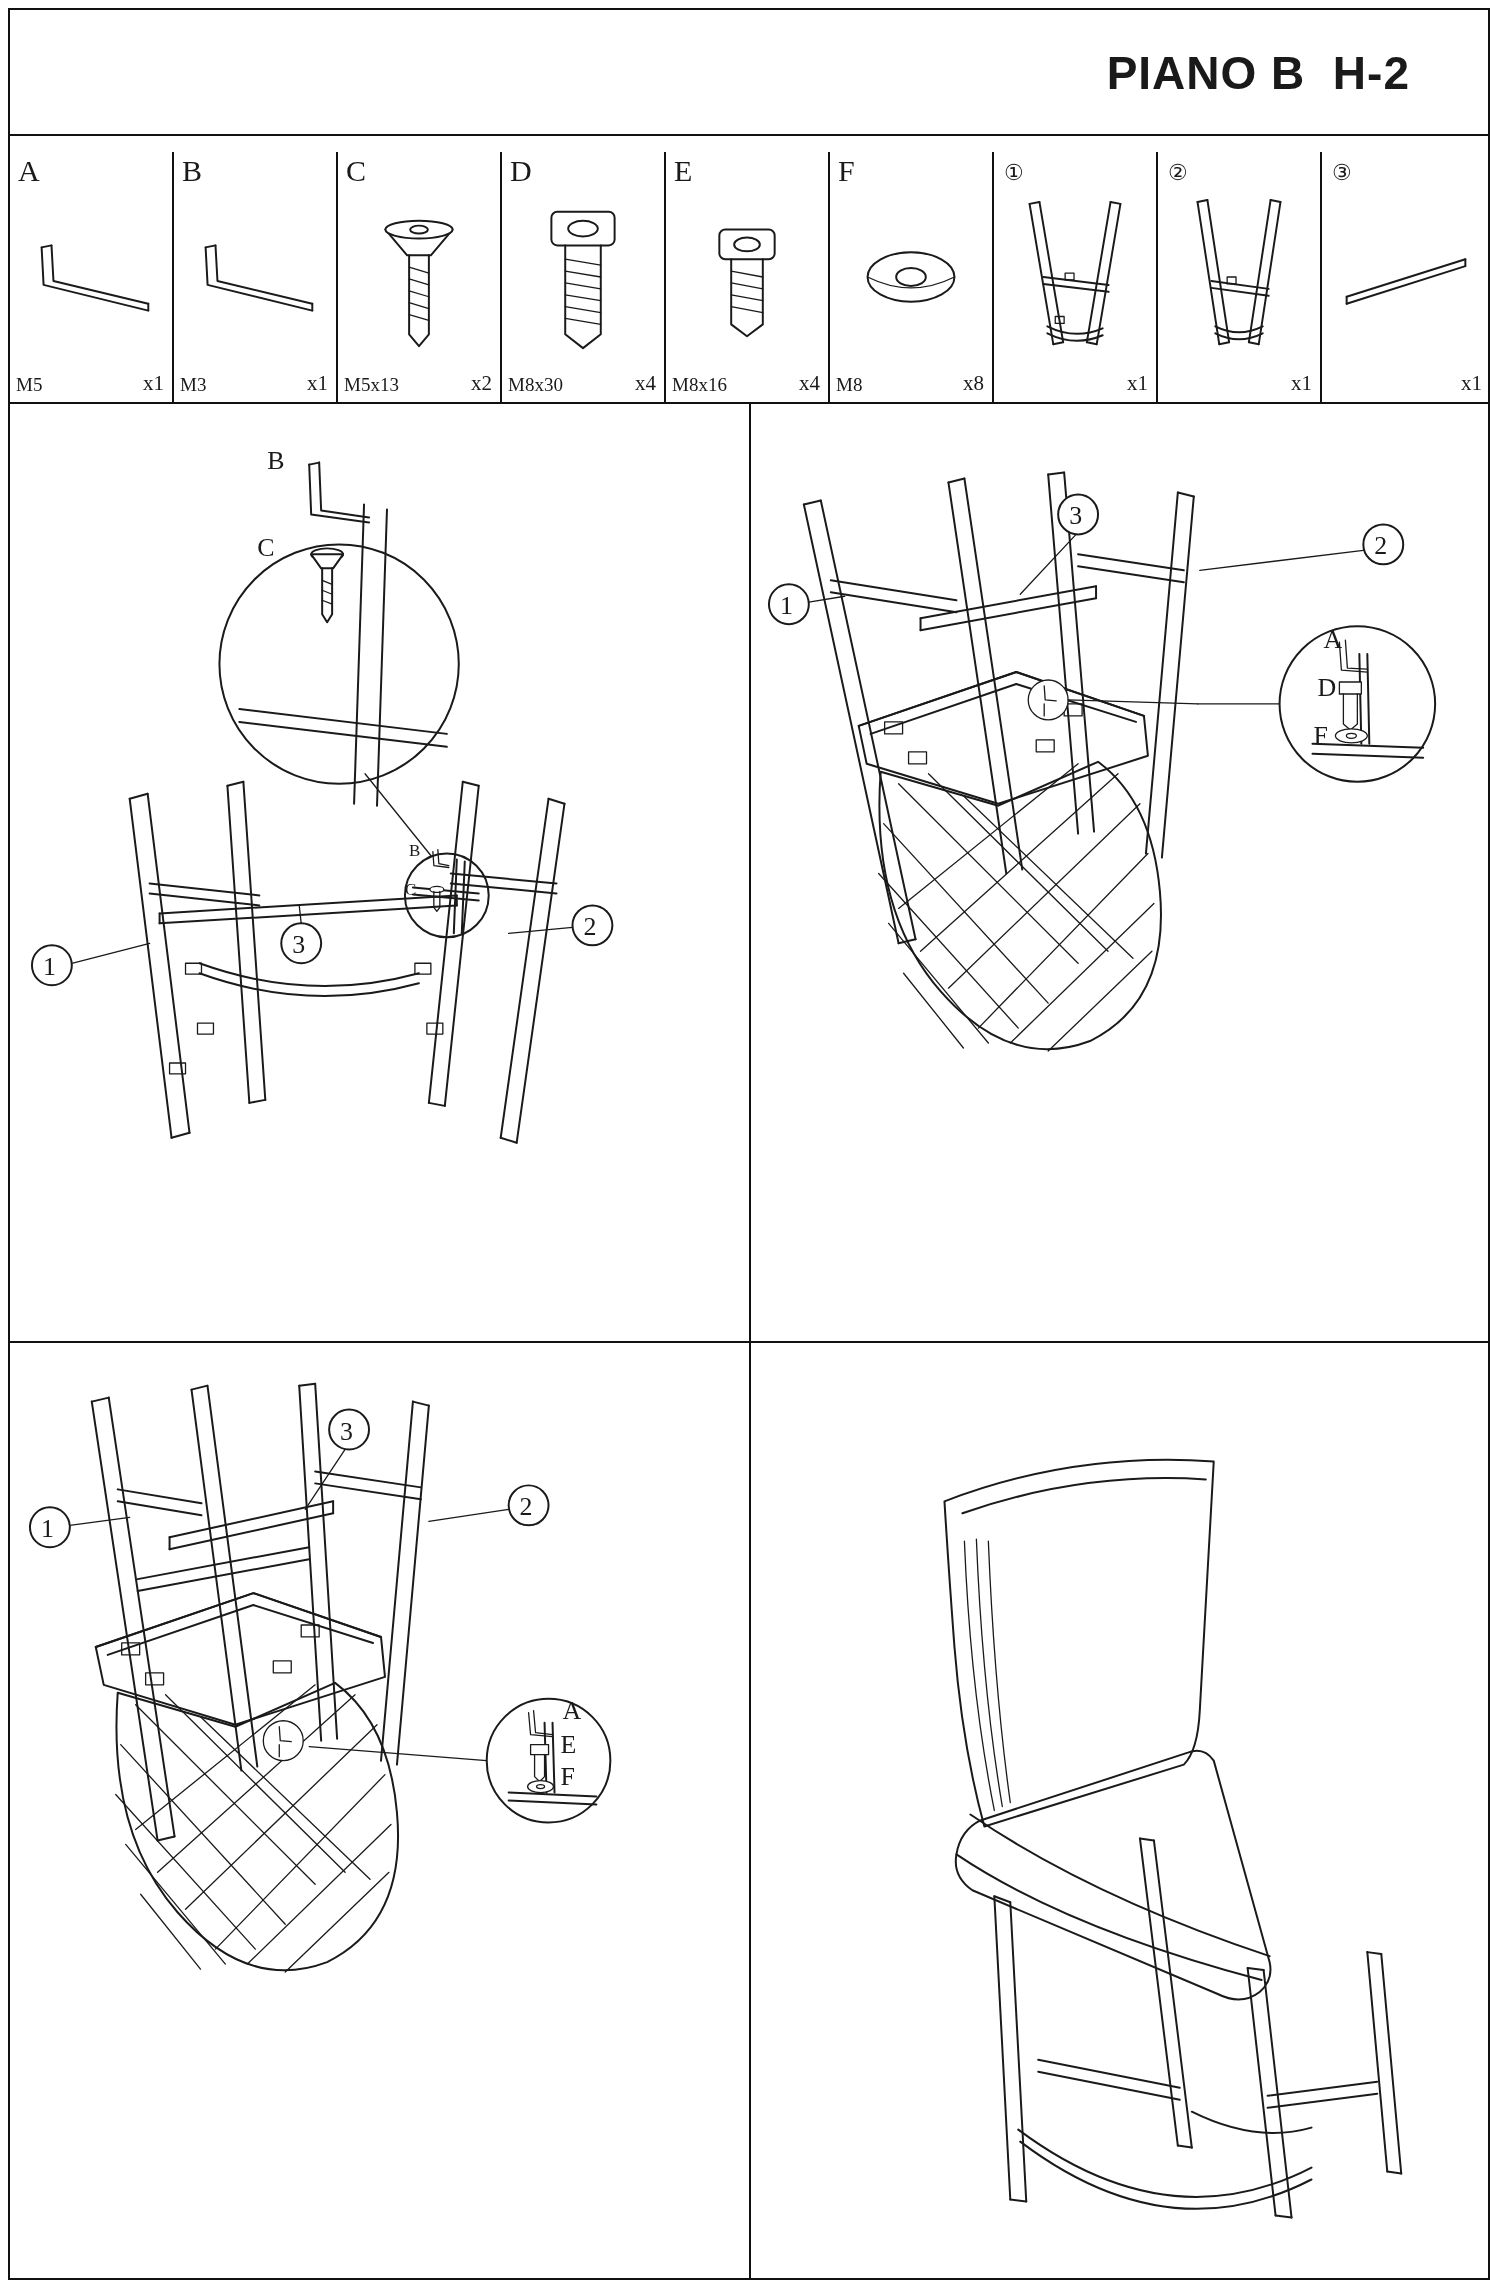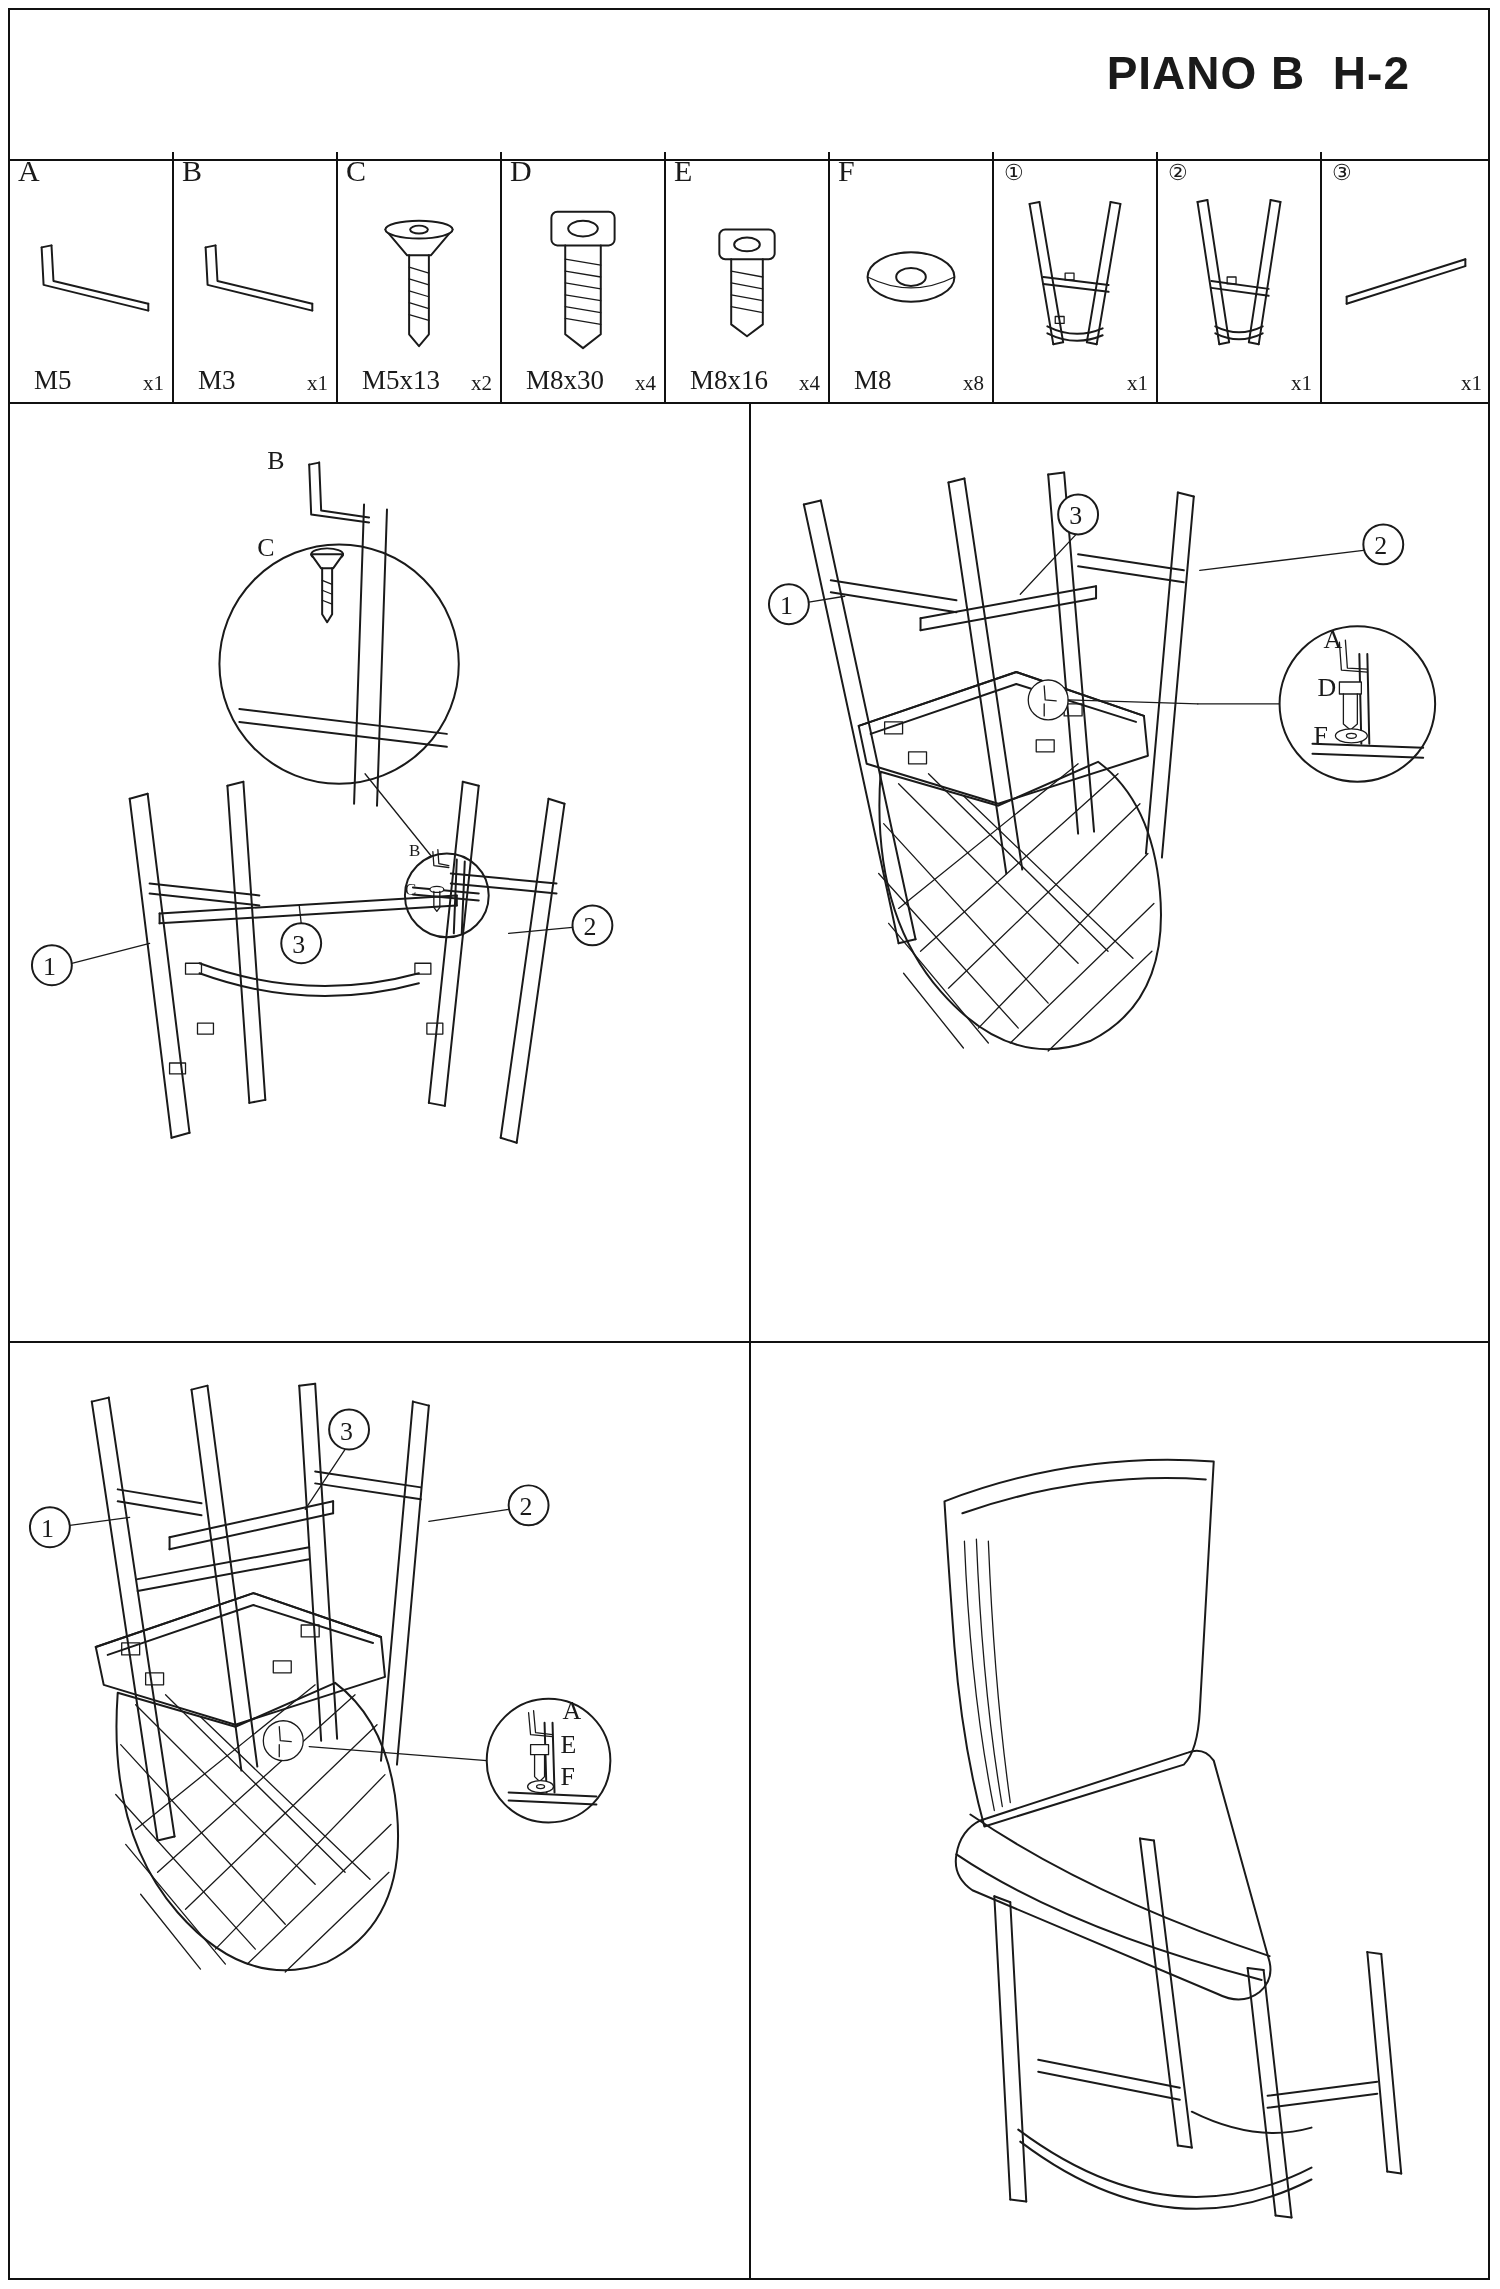--- a/index.html
+++ b/index.html
@@ -22,21 +22,21 @@
     width: 1482px;
     height: 2272px;
     border: 2px solid #111;
     box-sizing: border-box;
   }
   
   .title-bar {
     position: absolute;
     left: 0; top: 0;
     width: 100%;
-    height: 151px;
+    height: 126px;
     border-bottom: 2px solid #111;
     box-sizing: border-box;
   }
   .title-text {
     position: absolute;
     right: 78px;
     top: 36px;
     font-family: "Liberation Sans", sans-serif;
     font-weight: bold;
     font-size: 46px;
@@ -68,23 +68,23 @@
     font-size: 30px;
     line-height: 1;
   }
   .part-letter.circled {
     font-size: 22px;
     left: 10px;
     top: 10px;
   }
   .part-spec {
     position: absolute;
-    left: 24px;
+    left: 6px;
     bottom: 6px;
-    font-size: 27px;
+    font-size: 19px;
     white-space: nowrap;
   }
   .part-qty {
     position: absolute;
     right: 8px;
     bottom: 6px;
     font-size: 21px;
     margin-top: 22px;
   }
   .part-art {

